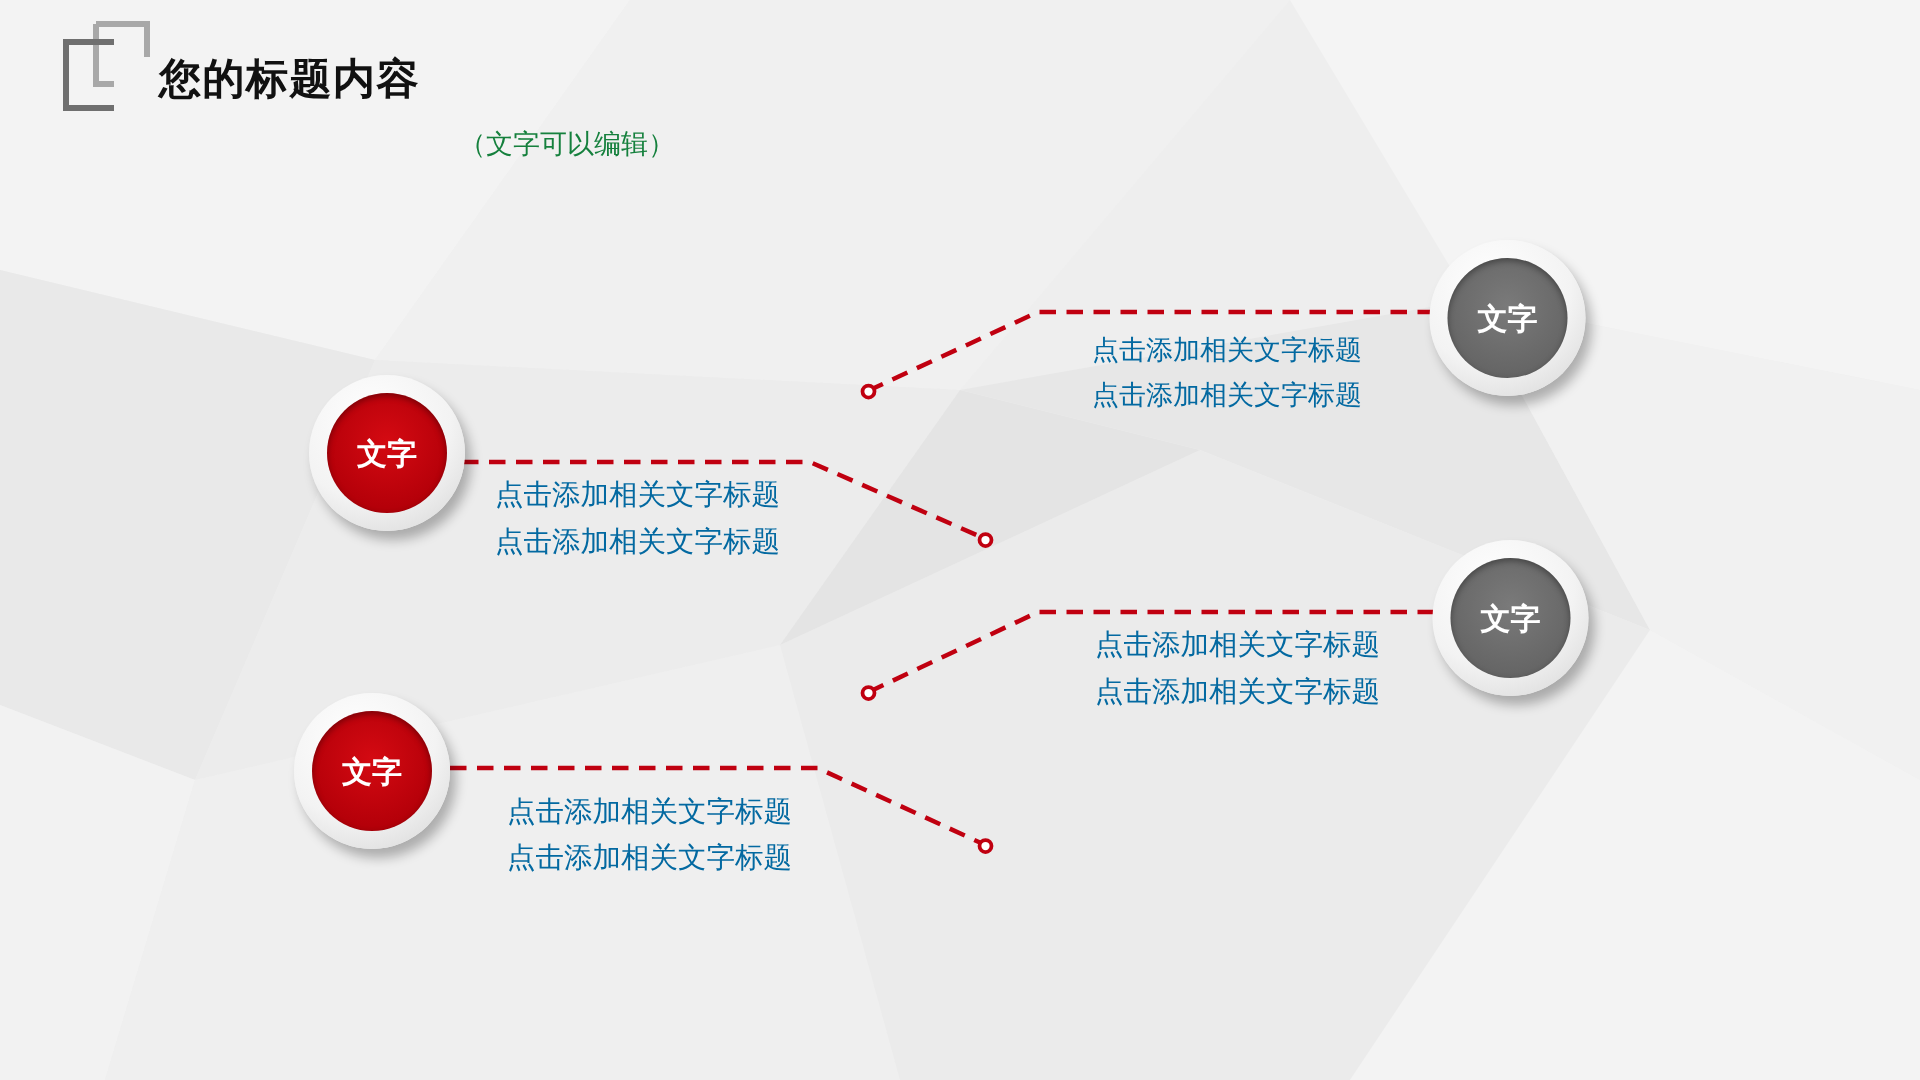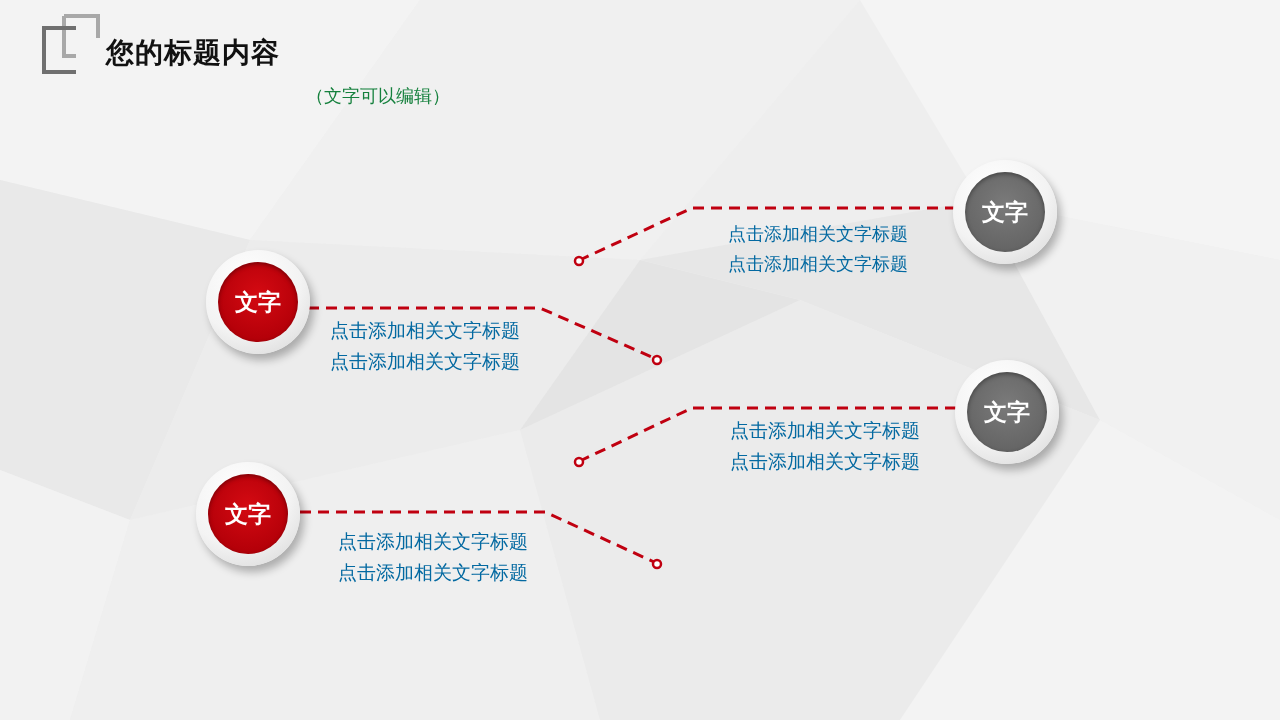--- a/index.html
+++ b/index.html
@@ -8,21 +8,21 @@
   .bg{position:absolute;left:0;top:0;width:1280px;height:720px;}
   .logo{position:absolute;left:40px;top:14px;width:62px;height:62px;}
   .title{position:absolute;left:106px;top:34px;font-size:28px;font-weight:bold;color:#111;letter-spacing:1px;
     font-family:"DejaVu Serif",serif;}
   .subtitle{position:absolute;left:306px;top:46px;font-size:18px;color:#15803d;font-family:"DejaVu Serif",serif;margin-top:38px;}
   .lines{position:absolute;left:0;top:0;width:1280px;height:720px;}
   .badge{position:absolute;width:104px;height:104px;border-radius:50%;
     background:radial-gradient(circle at 40% 30%,#ffffff 0%,#f3f3f3 55%,#d4d4d4 100%);
     box-shadow:4px 6px 8px rgba(0,0,0,0.28);}
   .badge .inner{position:absolute;left:12px;top:12px;width:80px;height:80px;border-radius:50%;
-    display:flex;align-items:center;justify-content:center;color:#fff;font-size:23px;font-weight:bold;
+    display:flex;align-items:center;justify-content:center;color:#fff;font-size:20px;font-weight:bold;
     box-shadow:inset 0 2px 4px rgba(0,0,0,0.35);}
   .badge.red .inner{background:radial-gradient(circle at 50% 40%,#d40a12 0%,#b50009 70%,#9c0008 100%);}
   .badge.gray .inner{background:radial-gradient(circle at 50% 40%,#7a7a7a 0%,#666 70%,#5a5a5a 100%);}
   .desc{position:absolute;font-size:19px;color:#0369a1;line-height:31px;}
 </style>
 </head>
 <body>
 
 <svg class="bg" viewBox="0 0 1280 720">
   <rect width="1280" height="720" fill="#eeeeee"></rect>

